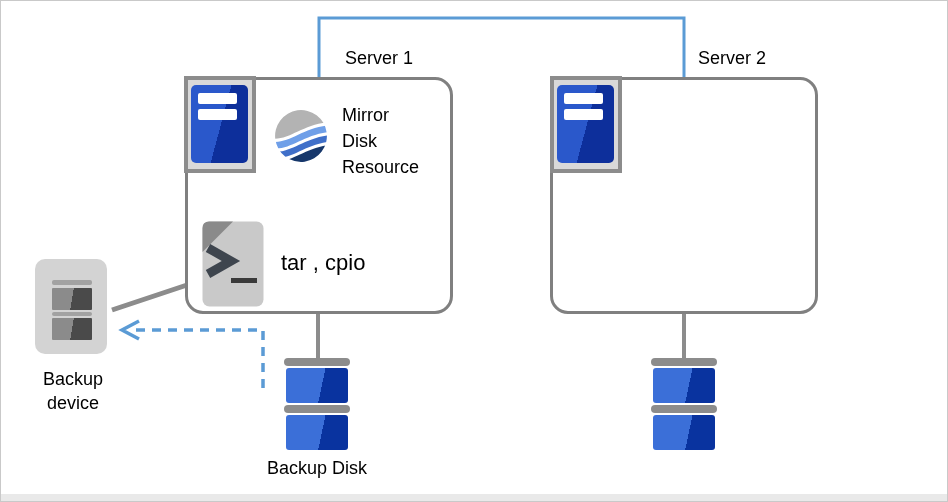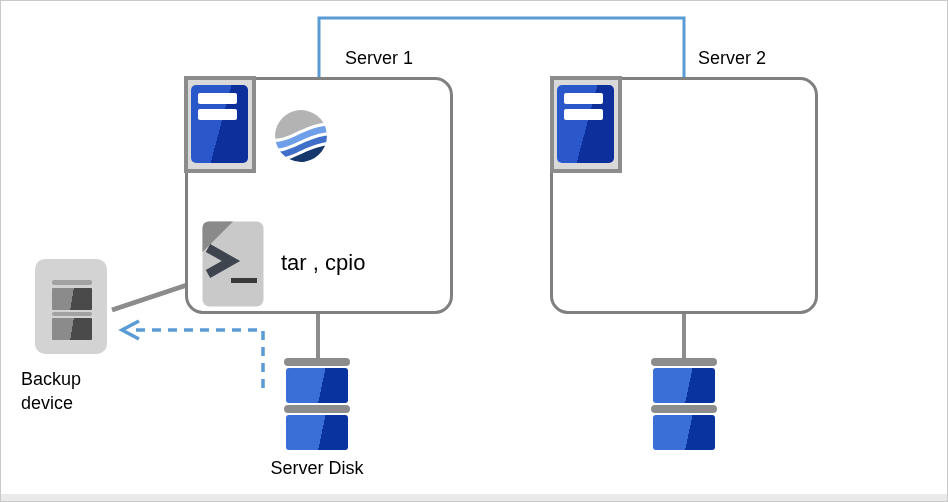--- a/index.html
+++ b/index.html
@@ -37,21 +37,21 @@
   .backup{
     position:absolute;left:34px;top:258px;width:72px;height:95px;
     background:#d3d3d3;border-radius:10px;z-index:3;
   }
   .backup-bar{position:absolute;left:17px;width:40px;height:5px;background:#a2a2a2;border-radius:2px;}
   .backup-block{
     position:absolute;left:17px;width:40px;height:22px;border-radius:1px;
     background:linear-gradient(100deg,#8b8b8b 50%,#4a4a4a 50%);
   }
   .backup-label{
-    position:absolute;left:20px;top:366px;width:104px;
+    position:absolute;left:20px;top:366px;width:104px;text-align:center;
     font-size:18px;line-height:24px;z-index:3;
   }
   .bottom-strip{position:absolute;left:0;right:0;bottom:0;height:7px;background:#e9e9e9;z-index:4;}
   svg{display:block;}
 </style>
 </head>
 <body>
 
 <div id="canvas">
 
@@ -84,20 +84,25 @@
           <circle cx="50" cy="50" r="48"></circle>
         </clipPath>
       </defs>
     <g clip-path="url(#globeClip)" transform="rotate(-8 50 50)">
       <path d="M -8,46 C 25,58 55,28 108,32 L 108,-10 L -8,-10 Z" fill="#b3b3b3"></path>
       <path d="M -8,64 C 25,76 55,46 108,50 L 108,38 C 55,34 25,64 -8,52 Z" fill="#6f9fe8"></path>
       <path d="M -8,82 C 25,94 55,64 108,68 L 108,56 C 55,52 25,82 -8,70 Z" fill="#3f6fc9"></path>
       <path d="M -8,88 C 25,100 55,70 108,74 L 108,110 L -8,110 Z" fill="#16376b"></path>
     </g>
   </svg>
+  <div class="mdr-label">
+    <div>Mirror</div>
+    <div>Disk</div>
+    <div>Resource</div>
+  </div>
 
   <svg class="abs" style="left:200px;top:219px;z-index:3;" width="64" height="88" viewBox="0 0 64 88">
     <rect x="1.5" y="1.5" width="61" height="85" rx="7" fill="#c9c9c9"></rect>
     <path d="M 8,1.5 L 32,1.5 L 1.5,32 L 1.5,8 Q 1.5,1.5 8,1.5 Z" fill="#8a8a8a"></path>
     <path d="M 7,28 L 30,41 L 7,54" fill="none" stroke="#3e454e" stroke-width="9"></path>
     <rect x="30" y="58" width="26" height="5" fill="#3a3a3a"></rect>
   </svg>
   <div class="script-caption">tar , cpio</div>
 
   <div class="server-box" style="left:549px;top:76px;"></div>
@@ -108,21 +113,21 @@
       <div class="tower-bar" style="top:24px;"></div>
     </div>
   </div>
 
   <div class="disk" style="left:283px;top:357px;">
     <div class="disk-cap"></div>
     <div class="disk-block"></div>
     <div class="disk-bar"></div>
     <div class="disk-block"></div>
   </div>
-  <div class="disk-label">Server Disk</div>
+  <div class="disk-label">Backup Disk</div>
 
   <div class="disk" style="left:650px;top:357px;">
     <div class="disk-cap"></div>
     <div class="disk-block"></div>
     <div class="disk-bar"></div>
     <div class="disk-block"></div>
   </div>
 
   <div class="backup">
     <div class="backup-bar" style="top:21px;"></div>

